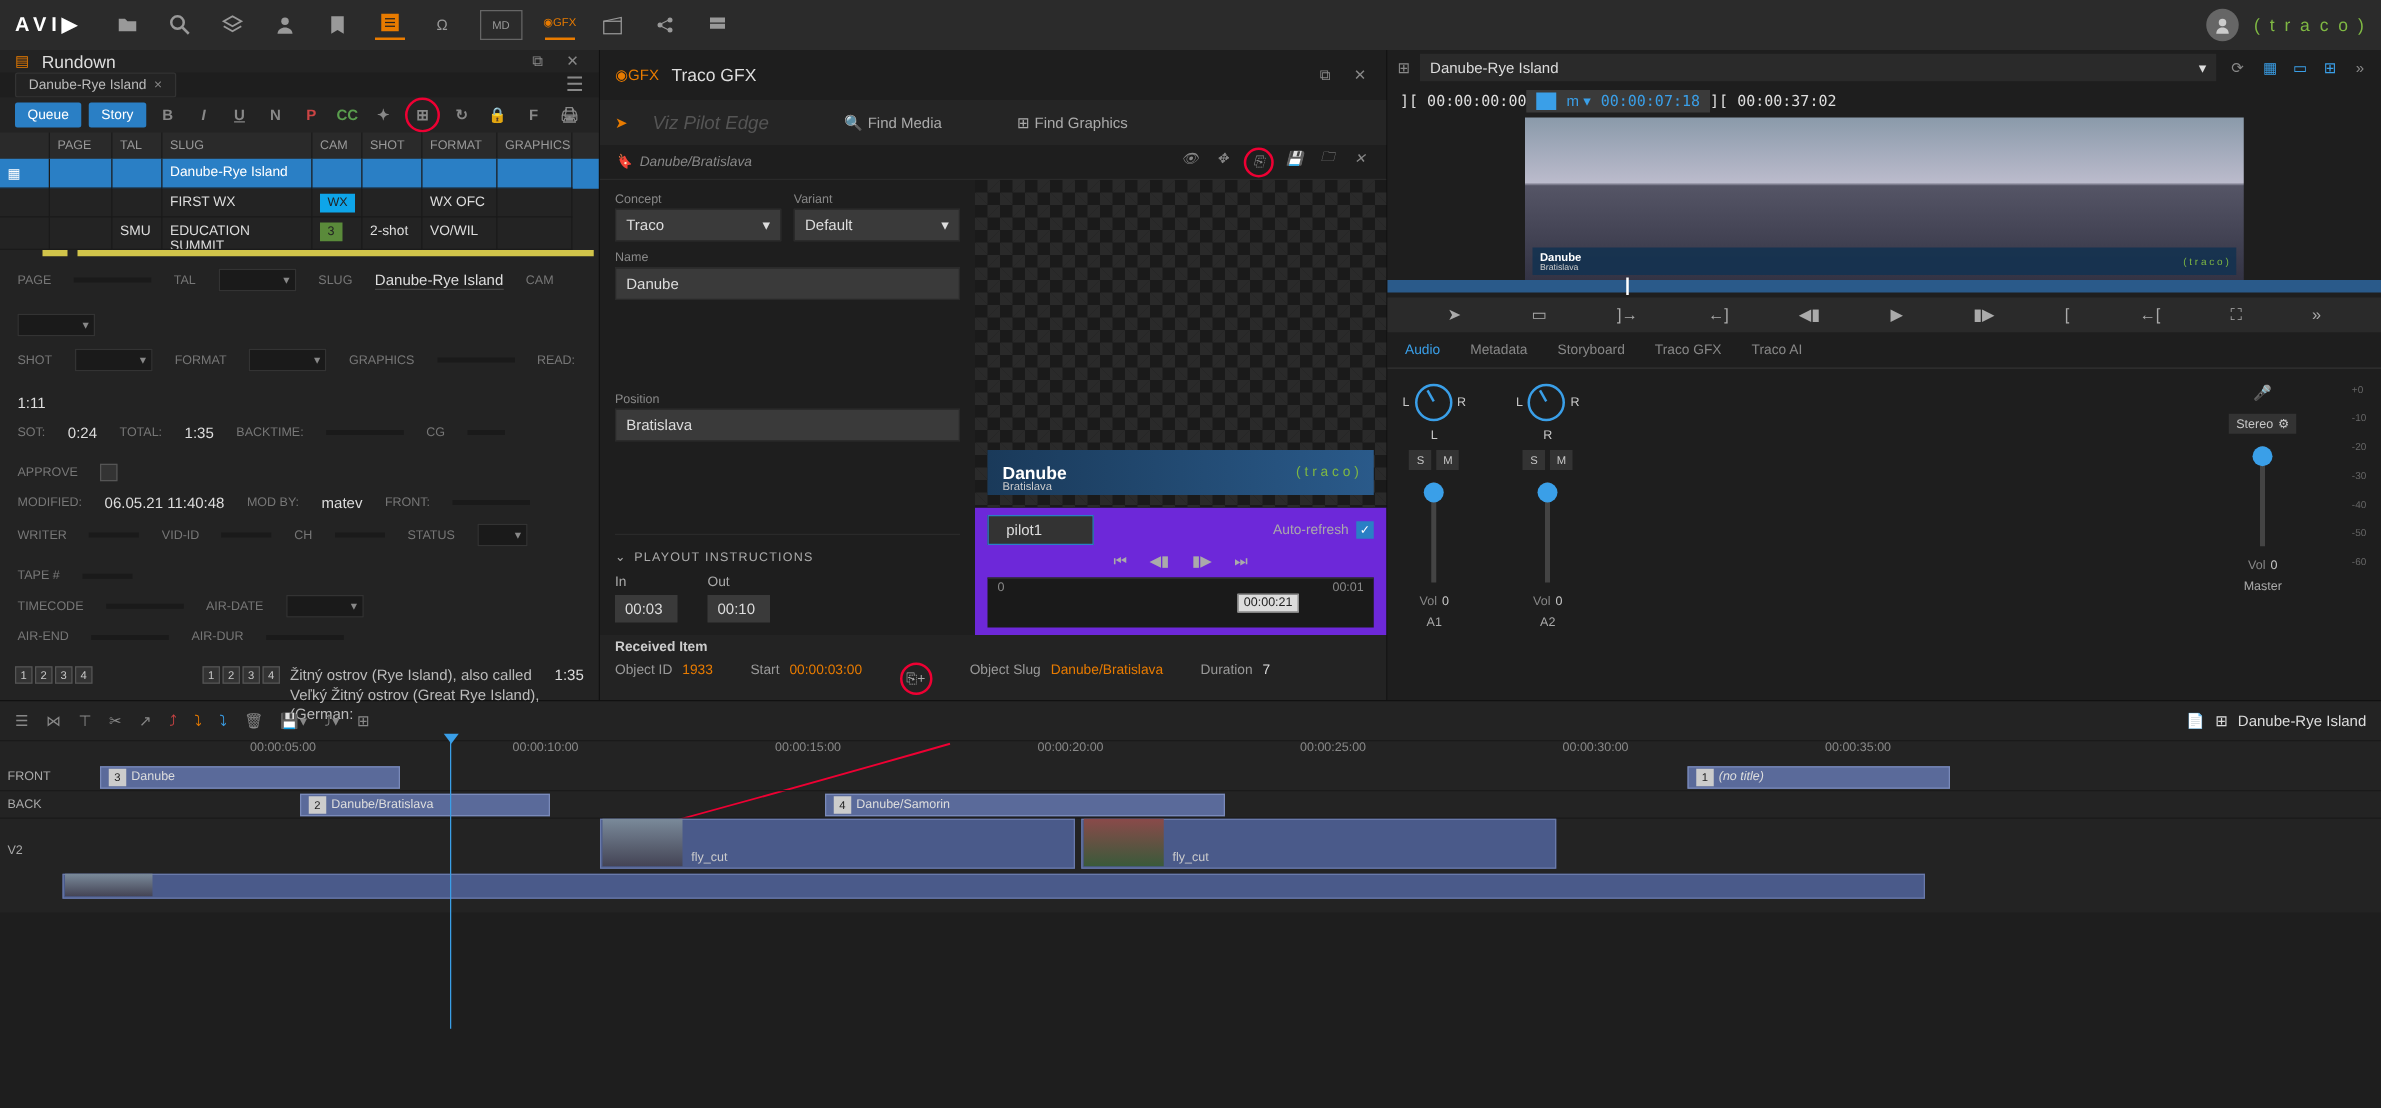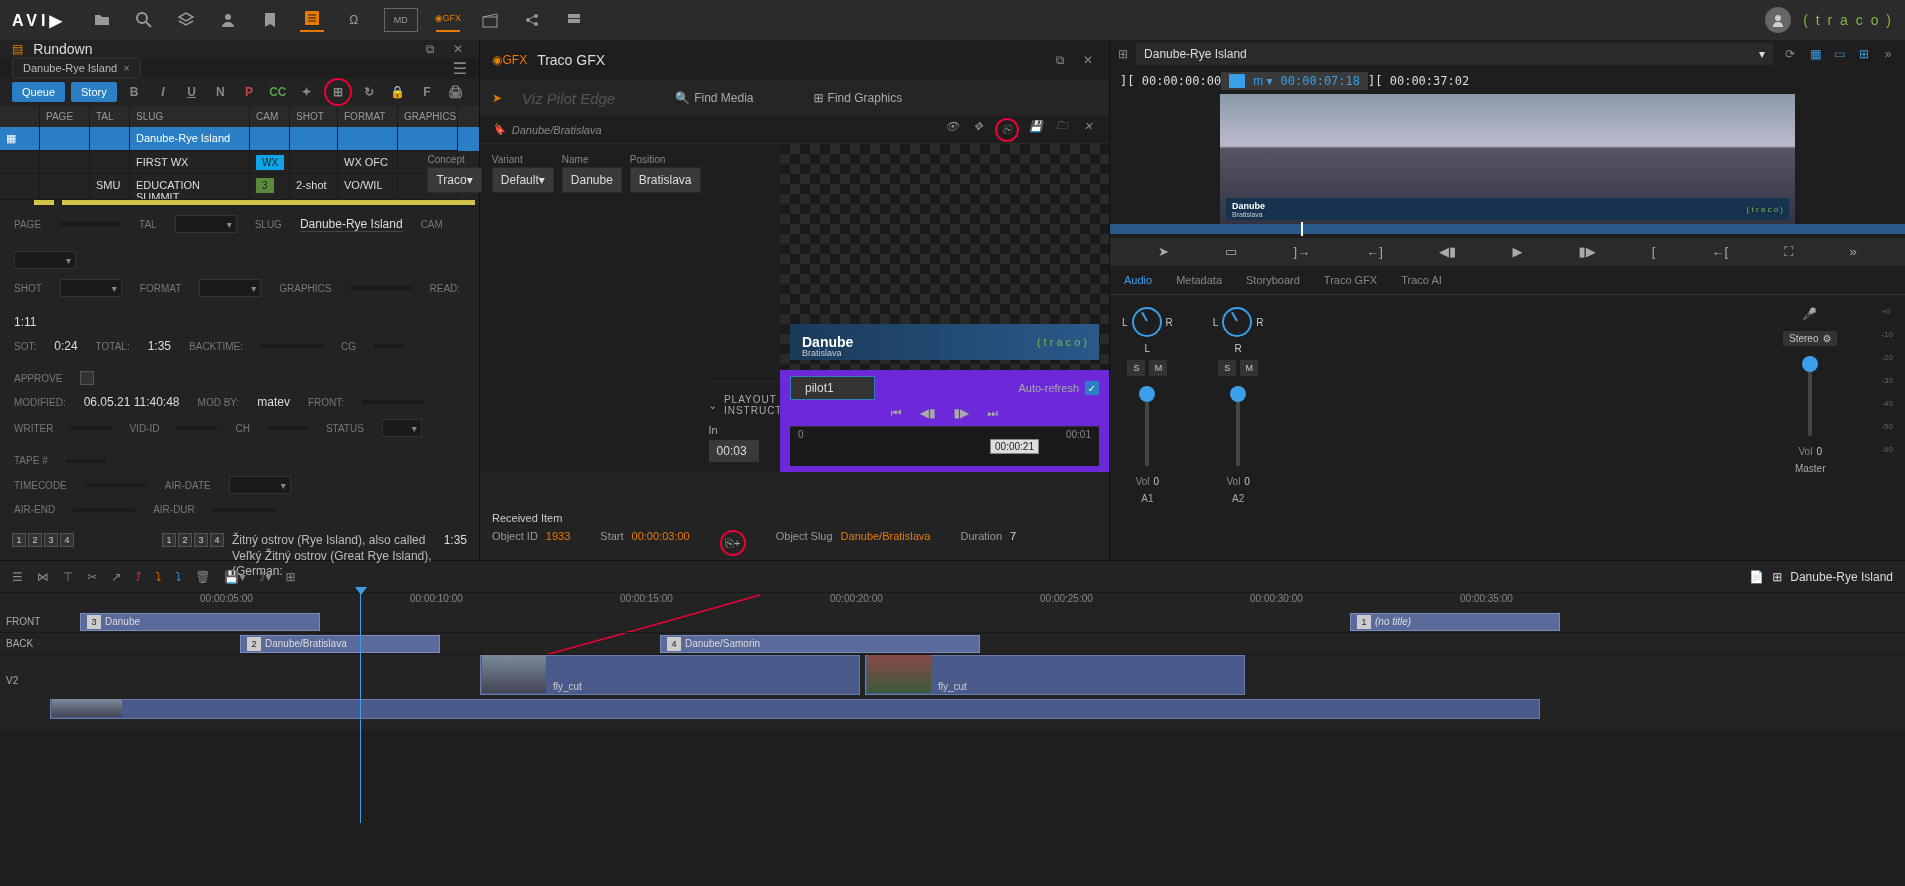--- a/index.html
+++ b/index.html
@@ -69,21 +69,21 @@
 .gfx-panel { width: 630px; background: #1e1e1e; border-right: 1px solid #111; display: flex; flex-direction: column; }
 .gfx-header { height: 40px; display: flex; align-items: center; padding: 0 12px; gap: 10px;}
 .gfx-icon-small { color: #e87b00; font-size: 12px; }
 .gfx-subheader { height: 36px; background: #252525; display: flex; align-items: center; padding: 0 12px; gap: 20px; }
 .viz-pilot { color: #555; font-size: 15px; font-style: italic;}
 .find-link { color: #aaa; font-size: 12px; cursor: pointer; display: flex; align-items: center; gap: 4px; margin-left: 40px;}
 .bookmark-row { height: 28px; display: flex; align-items: center; padding: 0 12px; color: #888; font-size: 11px; font-style: italic; border-bottom: 1px solid #2a2a2a;}
 .gfx-toolbar-right { margin-left: auto; display: flex; gap: 8px; }
 
 .gfx-body { display: flex; flex: 1; }
-.gfx-form { width: 300px; padding: 10px 12px; display: flex; flex-direction: row; gap: 8px; justify-content: center; }
+.gfx-form { width: 300px; padding: 10px 12px; display: flex; flex-direction: column; gap: 8px; }
 .form-row { display: flex; gap: 10px;}
 .form-group { flex: 1; display: flex; flex-direction: column; gap: 2px;}
 .form-label { font-size: 10px; color: #888; }
 .form-select { background: #3a3a3a; border: 1px solid #2a2a2a; color: #ddd; padding: 5px 8px; font-size: 12px; display: flex; align-items: center; justify-content: space-between;}
 .form-input { background: #3a3a3a; border: 1px solid #2a2a2a; color: #ddd; padding: 5px 8px; font-size: 12px;}
 .playout-section { margin-top: auto; padding-top: 12px; border-top: 1px solid #2a2a2a;}
 .playout-title { font-size: 10px; letter-spacing: 1px; color: #aaa; display: flex; align-items: center; gap: 6px;}
 .in-out-row { display: flex; gap: 24px; margin-top: 8px; }
 .in-out-group { display: flex; flex-direction: column; gap: 4px;}
 .in-out-label { color: #aaa; font-size: 11px;}
@@ -100,21 +100,21 @@
 .pilot-name { background: #333; border: 1px solid #2a7fc5; padding: 4px 40px 4px 14px; color: #ddd; font-size: 12px;}
 .auto-refresh { margin-left: auto; font-size: 11px; color: #aaa; display: flex; align-items: center; gap: 6px;}
 .checkbox-on { width: 14px; height: 14px; background: #2a7fc5; display: flex; align-items: center; justify-content: center; color: #fff; font-size: 10px;}
 .transport-row { display: flex; justify-content: center; gap: 18px; padding: 6px 0;}
 .transport-btn { cursor: pointer; color: #aaa;}
 .time-ruler { height: 40px; background: #1a1a1a; position: relative; border-top: 1px solid #333;}
 .ruler-labels { display: flex; justify-content: space-between; padding: 2px 8px; font-size: 10px; color: #888;}
 .ruler-marker { position: absolute; right: 60px; top: 12px; background: #ddd; color: #222; font-size: 10px; padding: 1px 4px; border: 1px solid #888;}
 
 .received-row { padding: 4px 12px; font-size: 11px; display: flex; flex-wrap: wrap; gap: 6px 30px; background: #232323;}
-.received-label { color: #ccc; font-weight: normal; margin-top: 36px;}
+.received-label { color: #ccc; font-weight: bold;}
 .rec-item { display: flex; gap: 8px;}
 .rec-key { color: #999;}
 .rec-val { color: #e87b00;}
 .plus-circle { border: 2px solid #e03; border-radius: 50%; width: 26px; height: 26px; display: flex; align-items: center; justify-content: center; color: #aaa; cursor: pointer;}
 
 
 .monitor-panel { flex: 1; display: flex; flex-direction: column; background: #1e1e1e; }
 .monitor-header { height: 28px; display: flex; align-items: center; padding: 0 8px; gap: 8px;}
 .monitor-title-select { background: #2a2a2a; padding: 4px 8px; color: #ddd; font-size: 12px; flex: 1; display: flex; align-items: center; justify-content: space-between;}
 .monitor-icons { display: flex; gap: 6px; color: #3a9fe8;}

